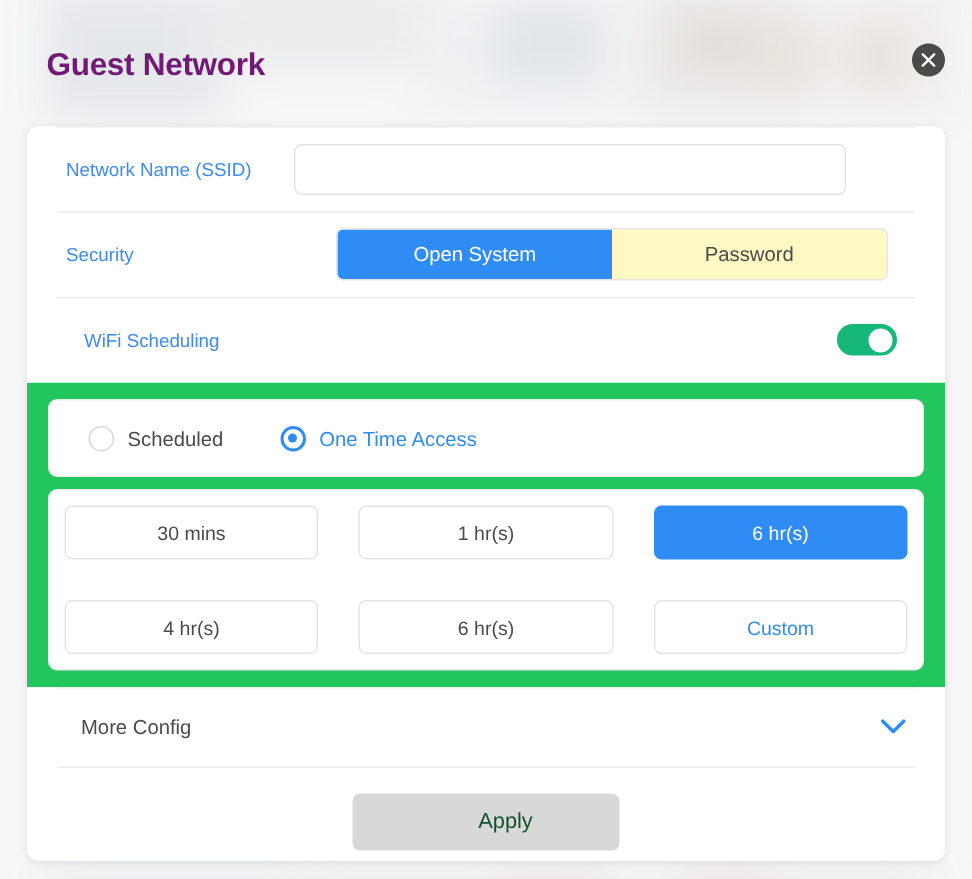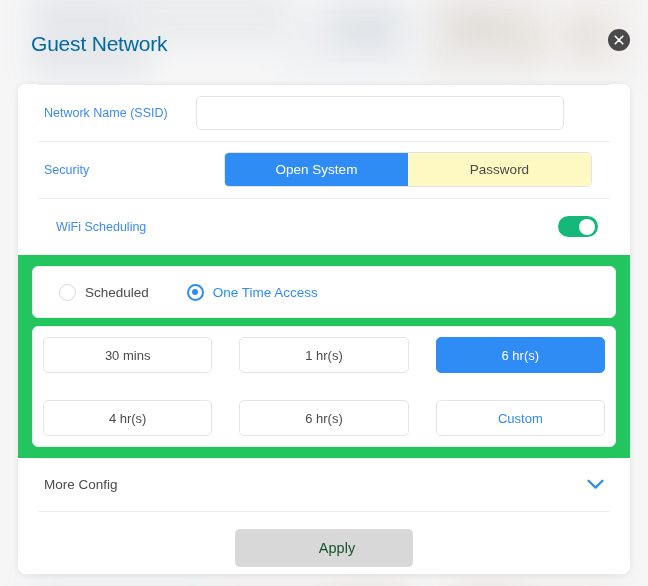--- a/index.html
+++ b/index.html
@@ -43,22 +43,22 @@
     left: 0;
     top: 0;
     width: 648px;
     height: 586px;
   }
   #modal-title {
     position: absolute;
     left: 31px;
     top: 32px;
     font-size: 21px;
-    font-weight: normal;
-    color: #0369a1;
+    font-weight: bold;
+    color: #701a75;
     letter-spacing: -.2px;
   }
   #close-btn {
     position: absolute;
     right: 18px;
     top: 29px;
     width: 22px;
     height: 22px;
     border-radius: 50%;
     background: #4a4a4a;
@@ -258,21 +258,21 @@
   
   #row-more {
     height: 53px;
     justify-content: space-between;
     padding-right: 26px;
     cursor: pointer;
   }
   #more-label {
     color: #4b4b4b;
     font-size: 13.5px;
-    padding-left: 26px;
+    padding-left: 36px;
   }
   #chevron { display: block; }
 
   
   #apply-area {
     height: 74px;
     display: flex;
     align-items: center;
     justify-content: center;
     position: relative;

